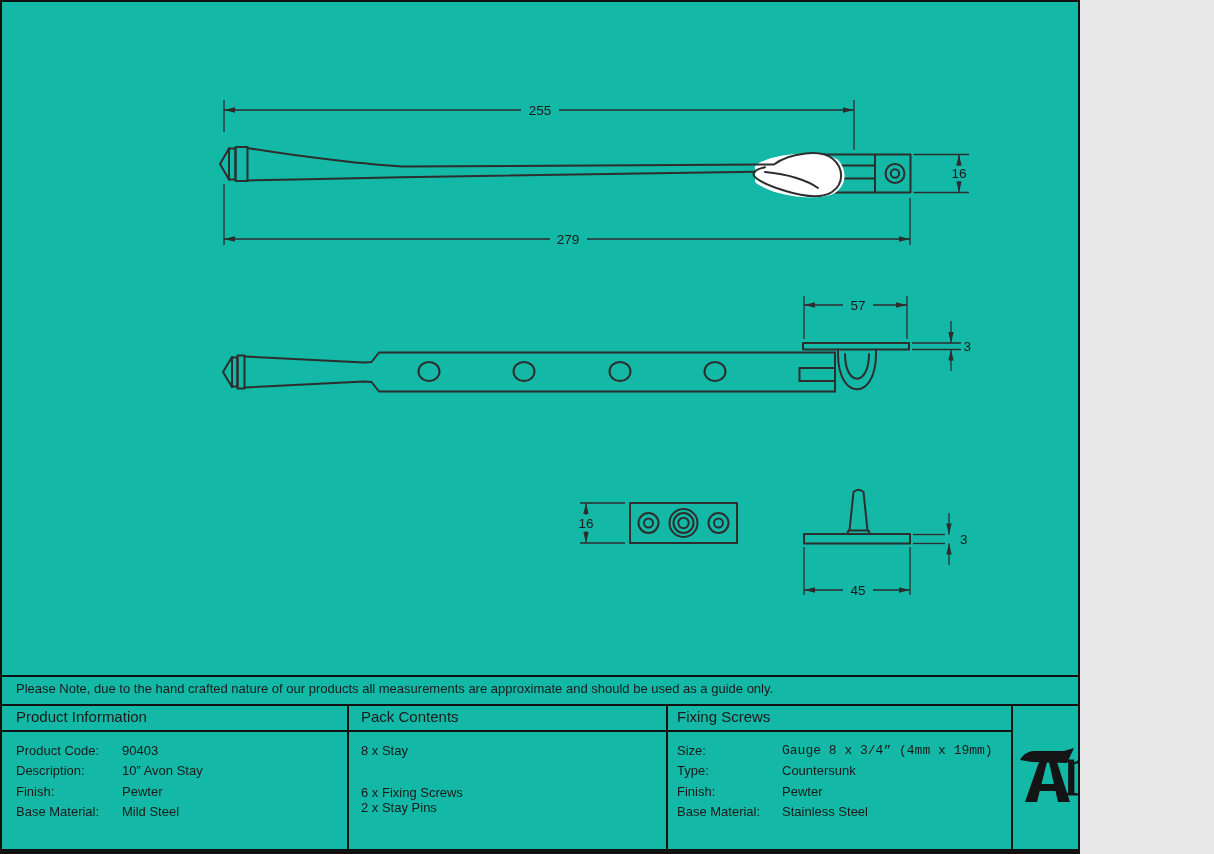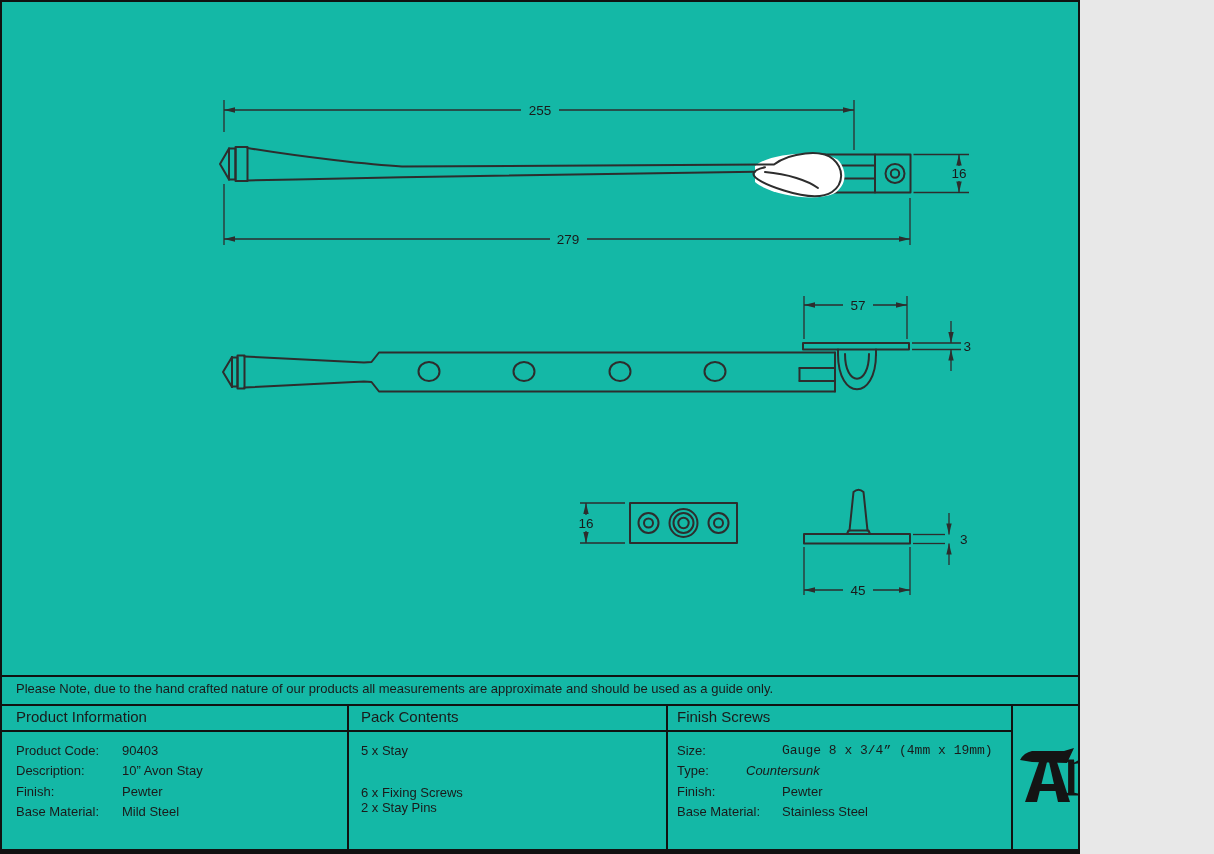--- a/index.html
+++ b/index.html
@@ -181,39 +181,39 @@
   <div class="hline" style="top:702px; left:0; width:1210px;"></div>
   <div class="hline" style="top:728px; left:0; width:1009px;"></div>
   <div class="vline" style="left:345px; top:702px; height:145px;"></div>
   <div class="vline" style="left:664px; top:702px; height:145px;"></div>
   <div class="vline" style="left:1009px; top:702px; height:145px;"></div>
 
   <div class="txt" style="left:14px; top:679px;">Please Note, due to the hand crafted nature of our products all measurements are approximate and should be used as a guide only.</div>
 
   <div class="txt hdr" style="left:14px;  top:707px;">Product Information</div>
   <div class="txt hdr" style="left:359px; top:707px;">Pack Contents</div>
-  <div class="txt hdr" style="left:675px; top:707px;">Finish Screws</div>
+  <div class="txt hdr" style="left:675px; top:707px;">Fixing Screws</div>
 
   <div class="txt" style="left:14px;  top:741px;">Product Code:</div>
   <div class="txt" style="left:120px; top:741px;">90403</div>
   <div class="txt" style="left:14px;  top:761px;">Description:</div>
   <div class="txt" style="left:120px; top:761px;">10” Avon Stay</div>
   <div class="txt" style="left:14px;  top:782px;">Finish:</div>
   <div class="txt" style="left:120px; top:782px;">Pewter</div>
   <div class="txt" style="left:14px;  top:802px;">Base Material:</div>
   <div class="txt" style="left:120px; top:802px;">Mild Steel</div>
 
-  <div class="txt" style="left:359px; top:741px;">5 x Stay</div>
+  <div class="txt" style="left:359px; top:741px;">8 x Stay</div>
   <div class="txt" style="left:359px; top:762px;margin-top:36px;">2 x Stay Pins</div>
   <div class="txt" style="left:359px; top:783px;">6 x Fixing Screws</div>
 
   <div class="txt" style="left:675px; top:741px;">Size:</div>
   <div class="txt" style="left:780px; top:741px;font-family:Liberation Mono, monospace;">Gauge 8 x 3/4” (4mm x 19mm)</div>
   <div class="txt" style="left:675px; top:761px;">Type:</div>
-  <div class="txt" style="left:744px; top:761px;font-style:italic;">Countersunk</div>
+  <div class="txt" style="left:780px; top:761px;">Countersunk</div>
   <div class="txt" style="left:675px; top:782px;">Finish:</div>
   <div class="txt" style="left:780px; top:782px;">Pewter</div>
   <div class="txt" style="left:675px; top:802px;">Base Material:</div>
   <div class="txt" style="left:780px; top:802px;">Stainless Steel</div>
 
   <div class="logo-cell">
     <div class="logo-inner">
       <svg class="anvil-a" width="54" height="54" viewBox="0 0 54 54">
         <path fill="#141414" d="M 0,12 Q 4,4.5 12,3 L 44,3 L 54,0 L 47,15 L 12,14 Z"></path>
         <path fill="#141414" d="M 19,14 L 27,14 L 17,54 L 5,54 Z"></path>

